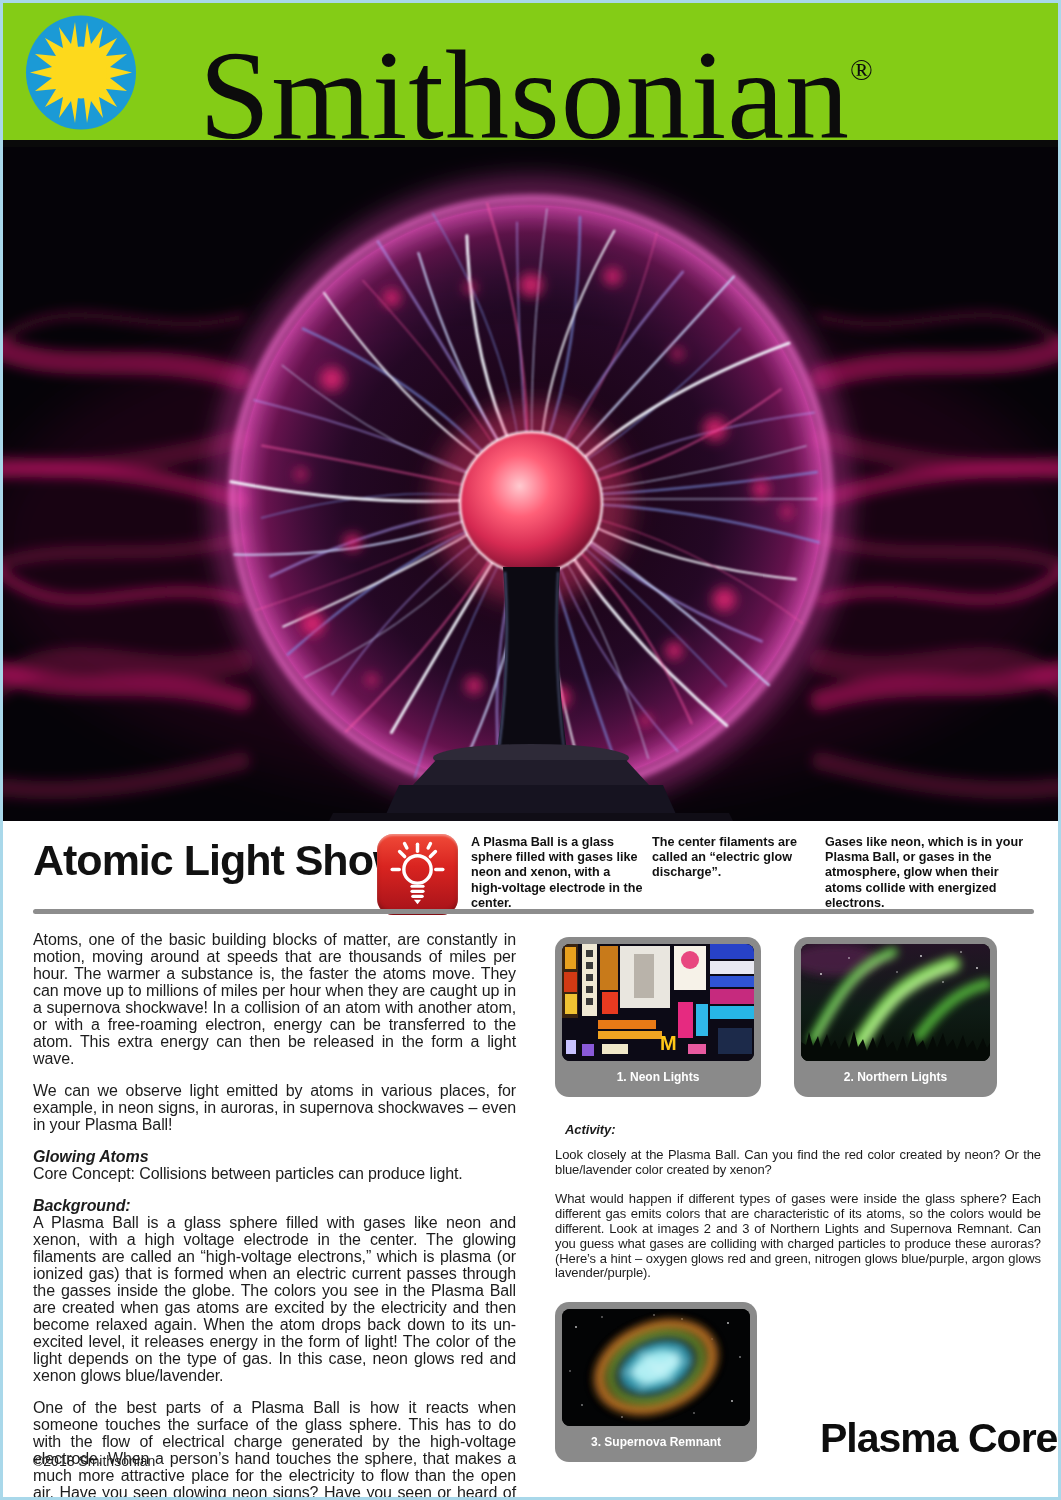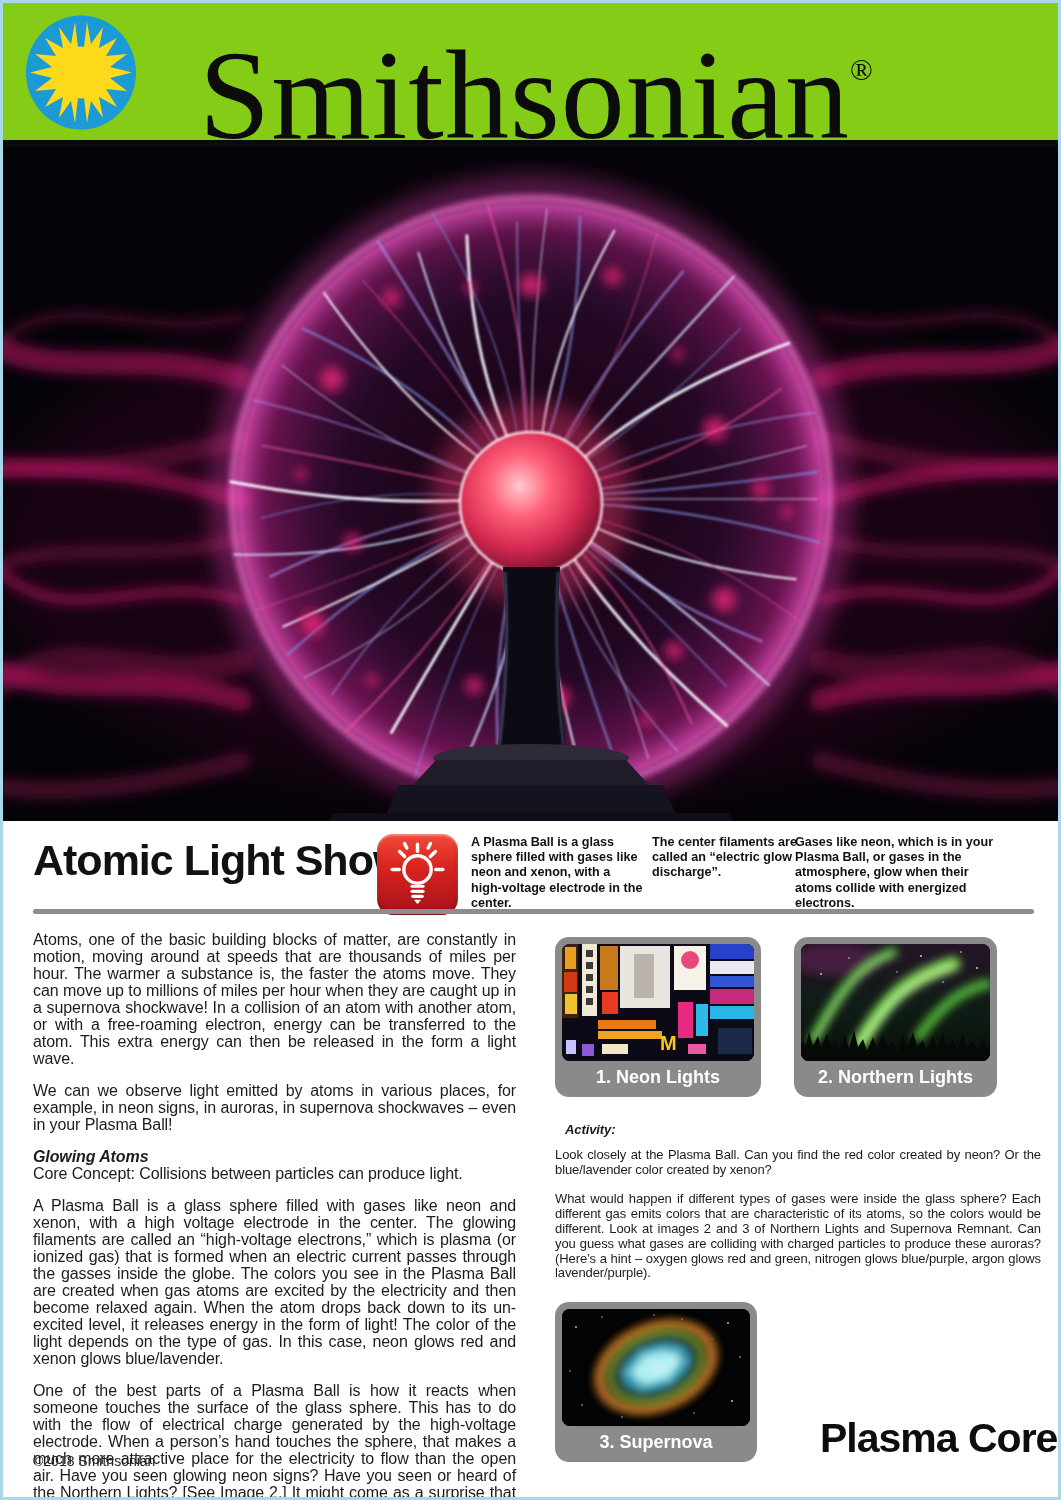--- a/index.html
+++ b/index.html
@@ -20,36 +20,36 @@
   .photo{position:absolute; left:0; top:144px; width:1055px; height:674px; background:#050308; overflow:hidden;}
   .photo svg{display:block;}
   
   .page-title{position:absolute; left:30px; top:833px; font-size:43px; font-weight:bold; letter-spacing:-1px; color:#111;}
   .bulb-badge{position:absolute; left:374px; top:831px; width:81px; height:81px; border-radius:16px;
     background:linear-gradient(180deg,#f04a38 0%,#d92420 40%,#a5121a 100%);
     box-shadow:inset 0 2px 2px rgba(255,255,255,.35), inset 0 -3px 4px rgba(0,0,0,.25);}
   .intro-col{position:absolute; top:832px; font-size:12.6px; font-weight:bold; line-height:15.2px; color:#111;}
   .intro-col.c1{left:468px; width:172px;}
   .intro-col.c2{left:649px; width:162px;}
-  .intro-col.c3{left:792px; width:200px;}
+  .intro-col.c3{left:822px; width:200px;}
   .divider{position:absolute; left:30px; top:906px; width:1001px; height:5px; background:#8d8d8d; border-radius:3px;}
   
   .left-col{position:absolute; left:30px; top:928px; width:483px; font-size:16px; line-height:17px; letter-spacing:-.1px;}
   .left-col p{margin:0 0 15px 0; text-align:justify;}
   .left-col p.tight{margin:0;}
   .bold{font-weight:bold;font-style:italic;}
   .right-col-activity{position:absolute; left:552px; top:1110px; width:486px; font-size:13px; line-height:14.8px; letter-spacing:-.1px;}
   .right-col-activity p{margin:0 0 15px 0; text-align:justify;}
   .right-col-activity p.tight{margin:10px;}
   .copyright{position:absolute; left:30px; top:1450px; font-size:14px; color:#222;}
   .product-title{position:absolute; left:817px; top:1412px; font-size:41px; font-weight:bold; letter-spacing:-1px; color:#0d0d0d;}
   
   .figure{position:absolute; background:#8a8a8a; border-radius:14px; padding:7px 7px 0 7px; box-sizing:border-box;}
   .figure .pic{border-radius:8px; overflow:hidden; background:#000; height:117px;}
-  .figure .cap{height:28px; line-height:33px; text-align:center; color:#fff; font-size:18px; font-weight:bold;}
+  .figure .cap{height:28px; line-height:33px; text-align:center; color:#fff; font-size:12px; font-weight:bold;}
   #fig-neon{left:552px; top:934px; width:206px; height:160px;}
   #fig-aurora{left:791px; top:934px; width:203px; height:160px;}
   #fig-supernova{left:552px; top:1299px; width:202px; height:160px;}
 </style>
 </head>
 <body>
 
 <div id="page">
 
   <div class="header">
@@ -241,20 +241,21 @@
   <div class="intro-col c1">A Plasma Ball is a glass sphere filled with gases like neon and xenon, with a high-voltage electrode in the center.</div>
   <div class="intro-col c2">The center filaments are called an “electric glow discharge”.</div>
   <div class="intro-col c3">Gases like neon, which is in your Plasma Ball, or gases in the atmosphere, glow when their atoms collide with energized electrons.</div>
   <div class="divider"></div>
 
   <div class="left-col">
     <p>Atoms, one of the basic building blocks of matter, are constantly in motion, moving around at speeds that are thousands of miles per hour. The warmer a substance is, the faster the atoms move. They can move up to millions of miles per hour when they are caught up in a supernova shockwave!  In a collision of an atom with another atom, or with a free-roaming electron, energy can be transferred to the atom. This extra energy can then be released in the form a light wave.</p>
     <p>We can we observe light emitted by atoms in various places, for example, in neon signs, in auroras, in supernova shockwaves – even in your Plasma Ball!</p>
     <p class="tight bold">Glowing Atoms</p>
     <p>Core Concept: Collisions between particles can produce light.</p>
+    <p class="tight bold">Background:</p>
     <p>A Plasma Ball is a glass sphere filled with gases like neon and xenon, with a high voltage electrode in the center. The glowing filaments are called an “high-voltage electrons,” which is plasma (or ionized gas) that is formed when an electric current passes through the gasses inside the globe. The colors you see in the Plasma Ball are created when gas atoms are excited by the electricity and then become relaxed again. When the atom drops back down to its un-excited level, it releases energy in the form of light! The color of the light depends on the type of gas. In this case, neon glows red and xenon glows blue/lavender.</p>
     <p>One of the best parts of a Plasma Ball is how it reacts when someone touches the surface of the glass sphere. This has to do with the flow of electrical charge generated by the high-voltage electrode. When a person’s hand touches the sphere, that makes a much more attractive place for the electricity to flow than the open air. Have you seen glowing neon signs?  Have you seen or heard of the Northern Lights? [See Image 2.] It might come as a surprise that they are caused by many of the same principles! Gases like neon, which is in your Plasma Ball, or gases in the atmosphere, glow when their atoms collide with energized electrons, temporarily absorbing and then re-releasing that energy. This is the same principle at work in the Plasma Ball.</p>
   </div>
 
   <div class="figure" id="fig-neon">
     <div class="pic">
       <svg width="192" height="117" viewBox="0 0 192 117">
         <rect width="192" height="117" fill="#0c0a16"></rect>
         <rect x="0" y="0" width="16" height="74" fill="#3a2410"></rect>
         <rect x="3" y="3" width="11" height="22" fill="#e8a01e"></rect>

